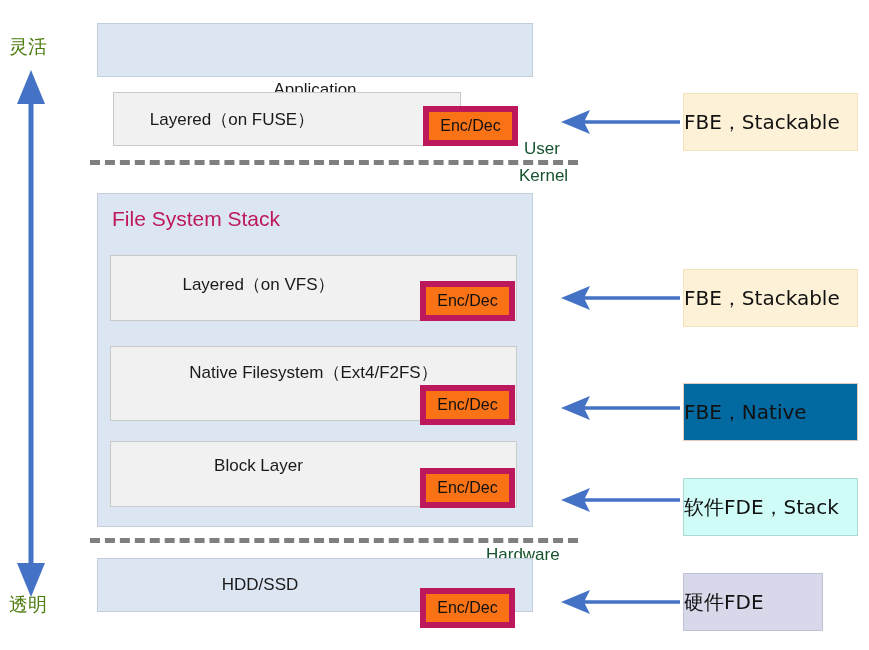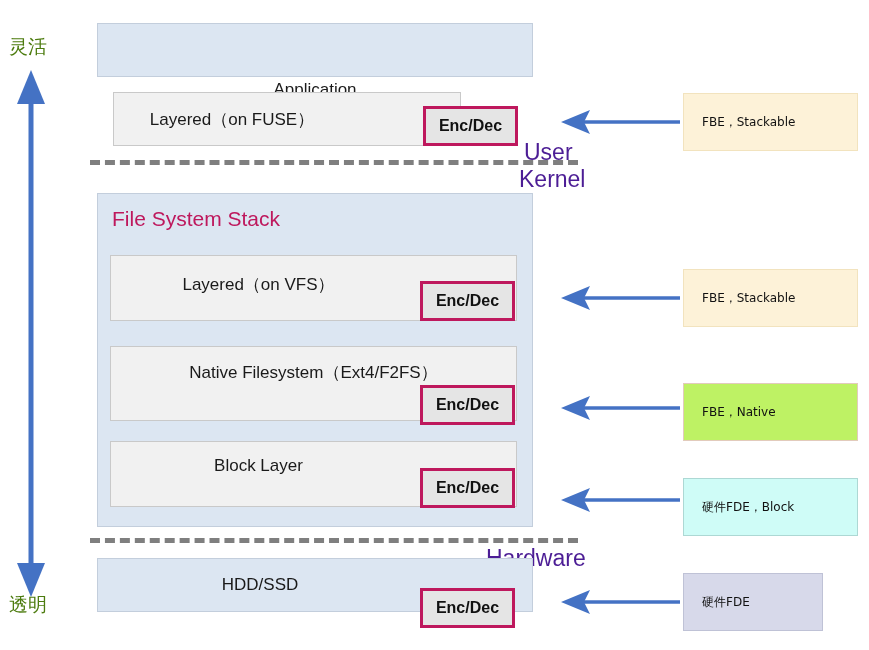--- a/index.html
+++ b/index.html
@@ -50,56 +50,54 @@
   }
   .box-title-left {
     position: absolute;
     color: #be185d;
     font-size: 21px;
     white-space: nowrap;
   }
 
   
   .enc-chip {
-    background: #e5e5e5;
-    border: 3px solid #be185d;
+    background: #f97316;
+    border: 6px solid #be185d;
     color: #111111;
     font-size: 16px;
     display: flex;
     align-items: center;
     justify-content: center;
     white-space: nowrap;
-    font-weight: bold;
   }
 
   
   .dashed-line {
     border-top: 5px dashed #7F7F7F;
     height: 0;
   }
   .zone-label {
     position: absolute;
-    color: #4c1d95;
-    font-size: 23px;
+    color: #14532d;
+    font-size: 17px;
     white-space: nowrap;
   }
 
   
   .callout {
     border: 1px solid #D2CFC9;
     display: flex;
     align-items: center;
-    padding-left: 18px;
-    font-size: 12px;
+    font-size: 20px;
     color: #111111;
     white-space: nowrap;
     font-family: "DejaVu Sans", "Liberation Sans", sans-serif;
   }
   .callout.cream   { background: #FDF2D8; border-color: #F2E3BE; }
-  .callout.peach   { background: #bef264; border-color: #E2CBBC; }
+  .callout.peach   { background: #0369a1; border-color: #E2CBBC; }
   .callout.cyan    { background: #CFFCF7; border-color: #ADD8D4; }
   .callout.lilac   { background: #D7D9EA; border-color: #BFC2D6; }
 
   
   #overlay {
     position: absolute;
     left: 0; top: 0;
     width: 869px; height: 650px;
     pointer-events: none;
   }
@@ -180,17 +178,17 @@
     <div class="box-title" style="top:16px; left:0; right:110px;">HDD/SSD</div>
   </div>
   <div class="abs enc-chip" style="left:420px; top:588px; width:95px; height:40px;">Enc/Dec</div>
 
   <div class="abs callout cream" style="left:683px; top:93px; width:175px; height:58px;">FBE，Stackable</div>
 
   <div class="abs callout cream" style="left:683px; top:269px; width:175px; height:58px;">FBE，Stackable</div>
 
   <div class="abs callout peach" style="left:683px; top:383px; width:175px; height:58px;">FBE，Native</div>
 
-  <div class="abs callout cyan" style="left:683px; top:478px; width:175px; height:58px;">硬件FDE，Block</div>
+  <div class="abs callout cyan" style="left:683px; top:478px; width:175px; height:58px;">软件FDE，Stack</div>
 
   <div class="abs callout lilac" style="left:683px; top:573px; width:140px; height:58px;">硬件FDE</div>
 
 </div>
 
 </body></html>

